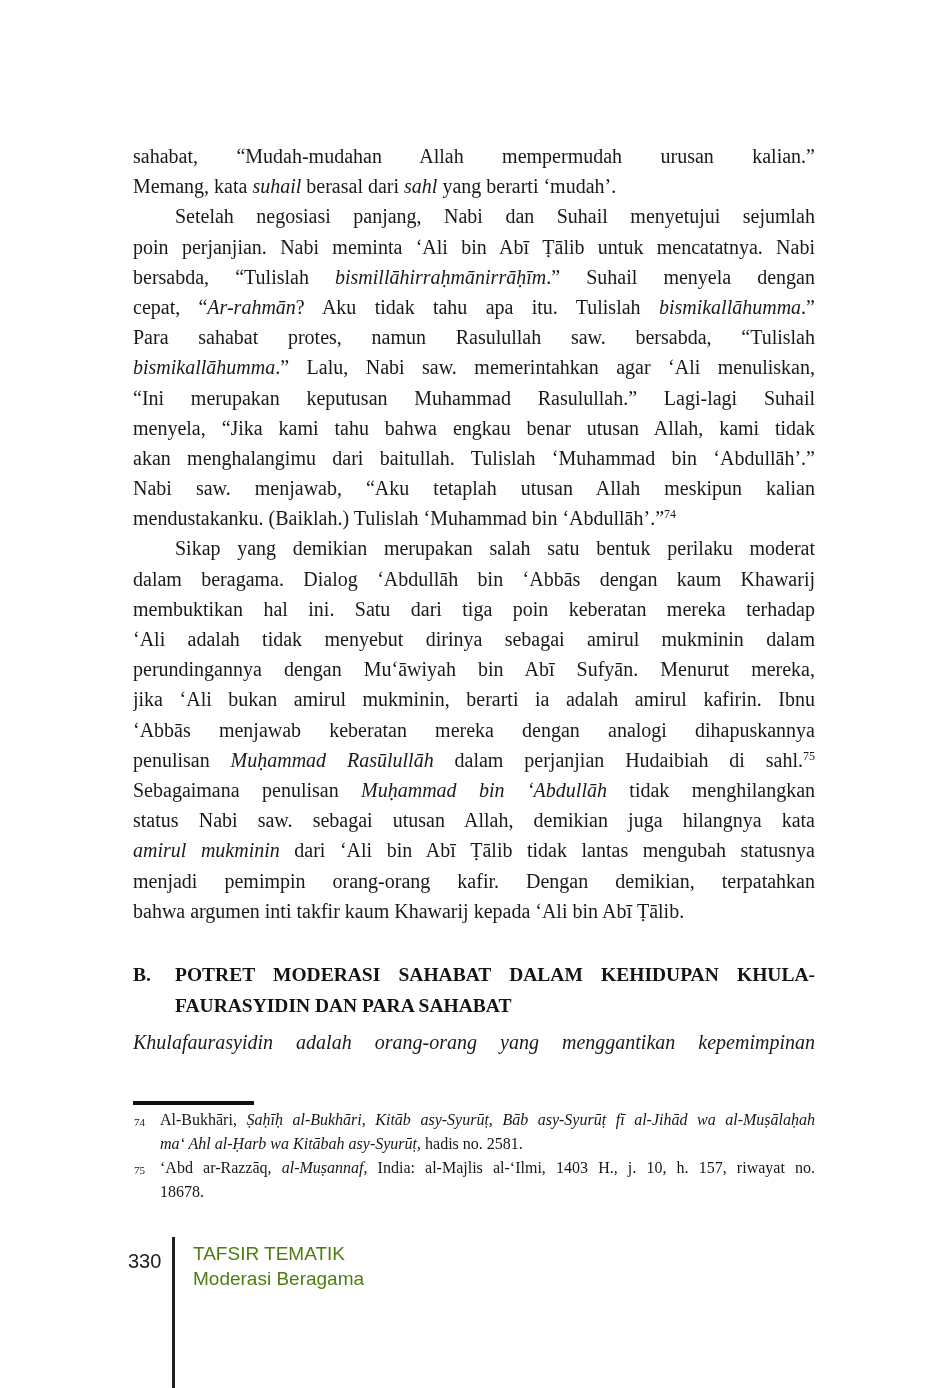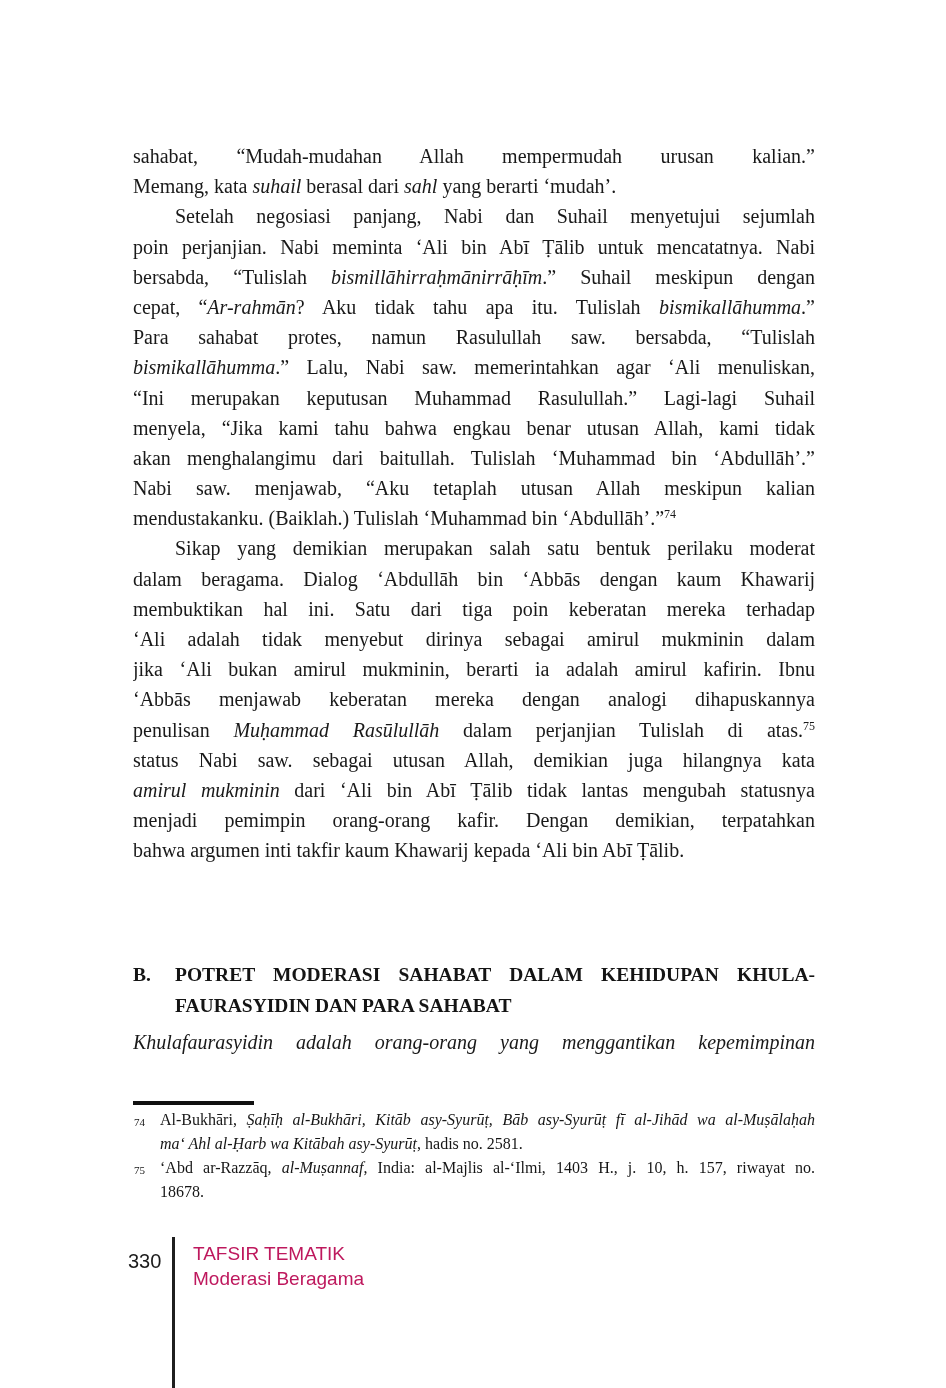--- a/index.html
+++ b/index.html
@@ -122,49 +122,51 @@
     height: 151px;
     background: #1f1f1f;
   }
   .footer-titles {
     position: absolute;
     left: 193px;
     top: 1241px;
     font-family: "Liberation Sans", "DejaVu Sans", sans-serif;
     font-size: 19px;
     line-height: 25px;
-    color: #be185d;
+    color: #4d7c0f;
   }
 </style>
 </head>
 <body>
 
 <div class="page">
 
   <div class="body-text">
       <div class="line"><span>sahabat, “Mudah-mudahan Allah mempermudah urusan kalian.”</span></div>
       <div class="line last"><span>Memang, kata </span><em>suhail</em><span> berasal dari </span><em>sahl</em><span> yang berarti ‘mudah’.</span></div>
       <div class="line indent"><span>Setelah negosiasi panjang, Nabi dan Suhail menyetujui sejumlah</span></div>
       <div class="line"><span>poin perjanjian. Nabi meminta ‘Ali bin Abī Ṭālib untuk mencatatnya. Nabi</span></div>
-      <div class="line"><span>bersabda, “Tulislah </span><em>bismillāhirraḥmānirrāḥīm</em><span>.” Suhail meskipun dengan</span></div>
+      <div class="line"><span>bersabda, “Tulislah </span><em>bismillāhirraḥmānirrāḥīm</em><span>.” Suhail menyela dengan</span></div>
       <div class="line"><span>cepat, “</span><em>Ar-rahmān</em><span>? Aku tidak tahu apa itu. Tulislah </span><em>bismikallāhumma</em><span>.”</span></div>
       <div class="line"><span>Para sahabat protes, namun Rasulullah saw. bersabda, “Tulislah</span></div>
       <div class="line"><em>bismikallāhumma</em><span>.” Lalu, Nabi saw. memerintahkan agar ‘Ali menuliskan,</span></div>
       <div class="line"><span>“Ini merupakan keputusan Muhammad Rasulullah.” Lagi-lagi Suhail</span></div>
       <div class="line"><span>menyela, “Jika kami tahu bahwa engkau benar utusan Allah, kami tidak</span></div>
       <div class="line"><span>akan menghalangimu dari baitullah. Tulislah ‘Muhammad bin ‘Abdullāh’.”</span></div>
       <div class="line"><span>Nabi saw. menjawab, “Aku tetaplah utusan Allah meskipun kalian</span></div>
       <div class="line last"><span>mendustakanku. (Baiklah.) Tulislah ‘Muhammad bin ‘Abdullāh’.”</span><sup class="ref">74</sup></div>
       <div class="line indent"><span>Sikap yang demikian merupakan salah satu bentuk perilaku moderat</span></div>
       <div class="line"><span>dalam beragama. Dialog ‘Abdullāh bin ‘Abbās dengan kaum Khawarij</span></div>
       <div class="line"><span>membuktikan hal ini. Satu dari tiga poin keberatan mereka terhadap</span></div>
       <div class="line"><span>‘Ali adalah tidak menyebut dirinya sebagai amirul mukminin dalam</span></div>
+      <div class="line"><span>perundingannya dengan Mu‘āwiyah bin Abī Sufyān. Menurut mereka,</span></div>
       <div class="line"><span>jika ‘Ali bukan amirul mukminin, berarti ia adalah amirul kafirin. Ibnu</span></div>
       <div class="line"><span>‘Abbās menjawab keberatan mereka dengan analogi dihapuskannya</span></div>
-      <div class="line"><span>penulisan </span><em>Muḥammad Rasūlullāh</em><span> dalam perjanjian Tulislah di atas.</span><sup class="ref">75</sup></div>
+      <div class="line"><span>penulisan </span><em>Muḥammad Rasūlullāh</em><span> dalam perjanjian Hudaibiah di sahl.</span><sup class="ref">75</sup></div>
+      <div class="line"><span>Sebagaimana penulisan </span><em>Muḥammad bin ‘Abdullāh</em><span> tidak menghilangkan</span></div>
       <div class="line"><span>status Nabi saw. sebagai utusan Allah, demikian juga hilangnya kata</span></div>
       <div class="line"><em>amirul mukminin</em><span> dari ‘Ali bin Abī Ṭālib tidak lantas mengubah statusnya</span></div>
       <div class="line"><span>menjadi pemimpin orang-orang kafir. Dengan demikian, terpatahkan</span></div>
       <div class="line last"><span>bahwa argumen inti takfir kaum Khawarij kepada ‘Ali bin Abī Ṭālib.</span></div>
     </div>
 
   <div class="heading">
     <div class="h-label">B.</div>
     <div class="h-lines">
         <div class="h-line"><span>POTRET MODERASI SAHABAT DALAM KEHIDUPAN KHULA-</span></div>

